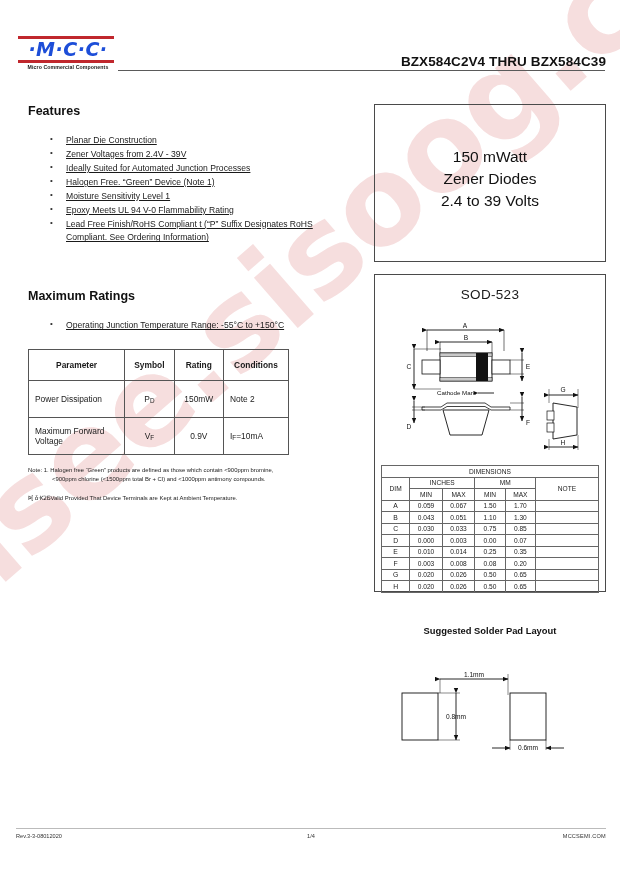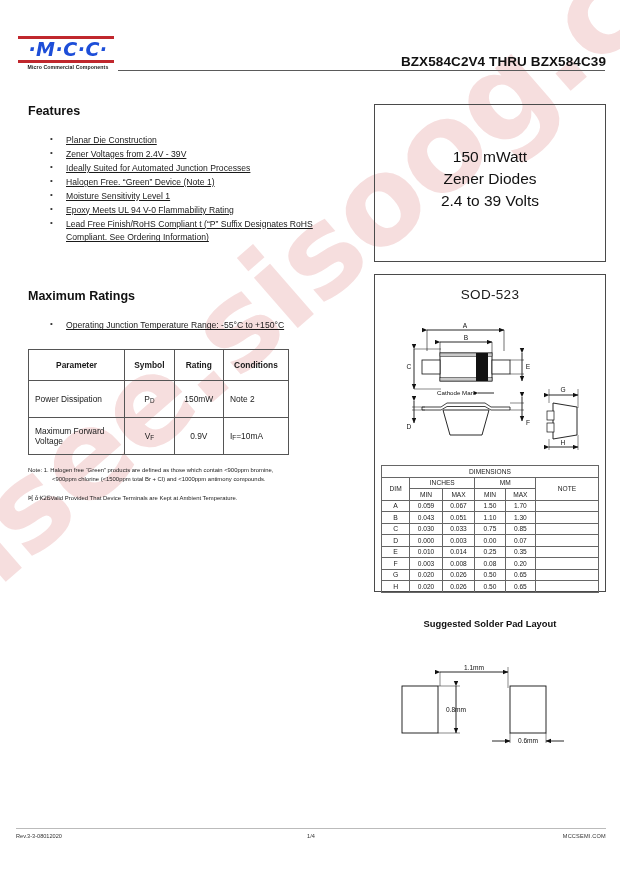--- a/index.html
+++ b/index.html
@@ -239,21 +239,21 @@
     text-align: center;
     color: #1a1a1a;
     height: 10.5px;
     padding: 0;
     line-height: 1.1;
   }
   table.dims th { font-weight: normal; }
   table.dims td.dimcell { font-size: 6.8px; }
 
   #pad-panel {
-    margin-top: 20px;
+    margin-top: 27px;
     height: 150px;
     position: relative;
     border: none;
   }
   #pad-title {
     position: absolute;
     left: 0; right: 0;
     top: 6px;
     text-align: center;
     font-size: 9.4px;

